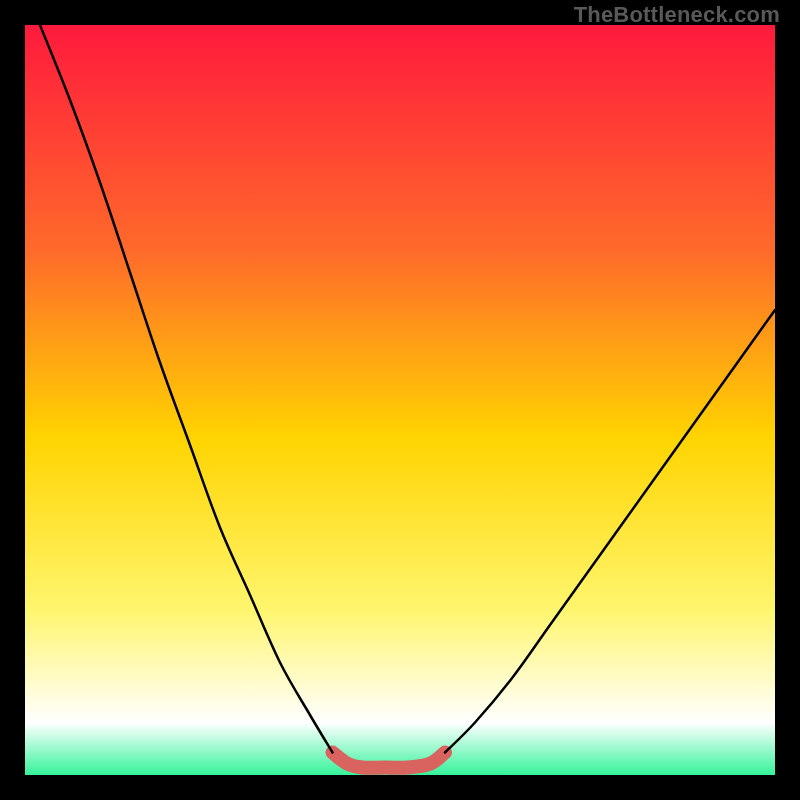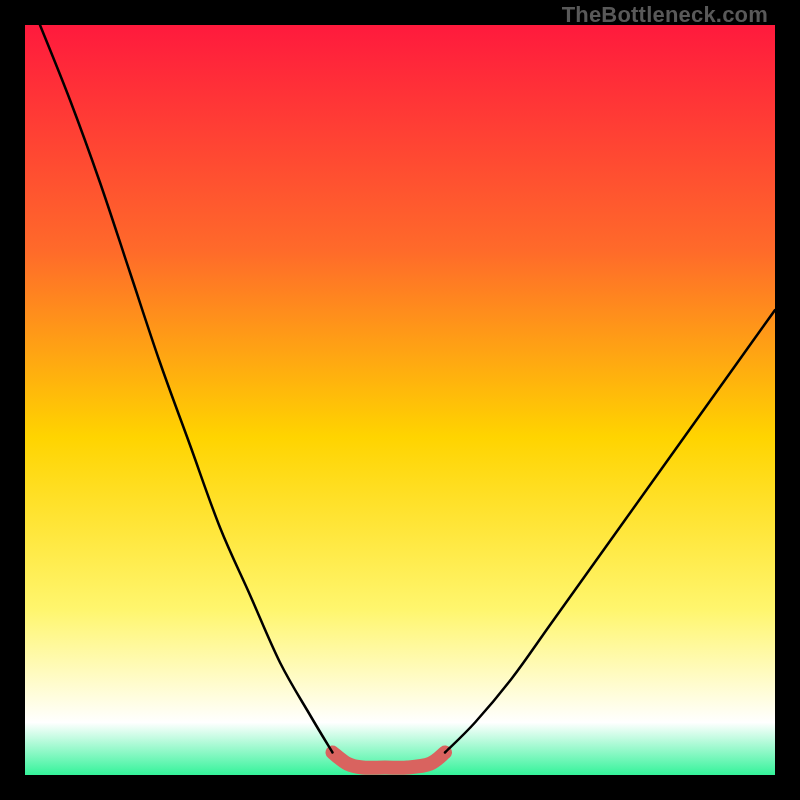--- a/index.html
+++ b/index.html
@@ -21,21 +21,21 @@
     position: absolute;
     left: 25px;
     top: 25px;
     width: 750px;
     height: 750px;
     overflow: hidden;
   }
   .watermark {
     position: absolute;
     top: 2px;
-    right: 32px;
+    right: 20px;
     color: #595959;
     font-size: 22px;
     font-weight: 600;
     letter-spacing: 0.2px;
     user-select: none;
   }
   svg { display: block; }
 </style>
 </head>
 <body>

